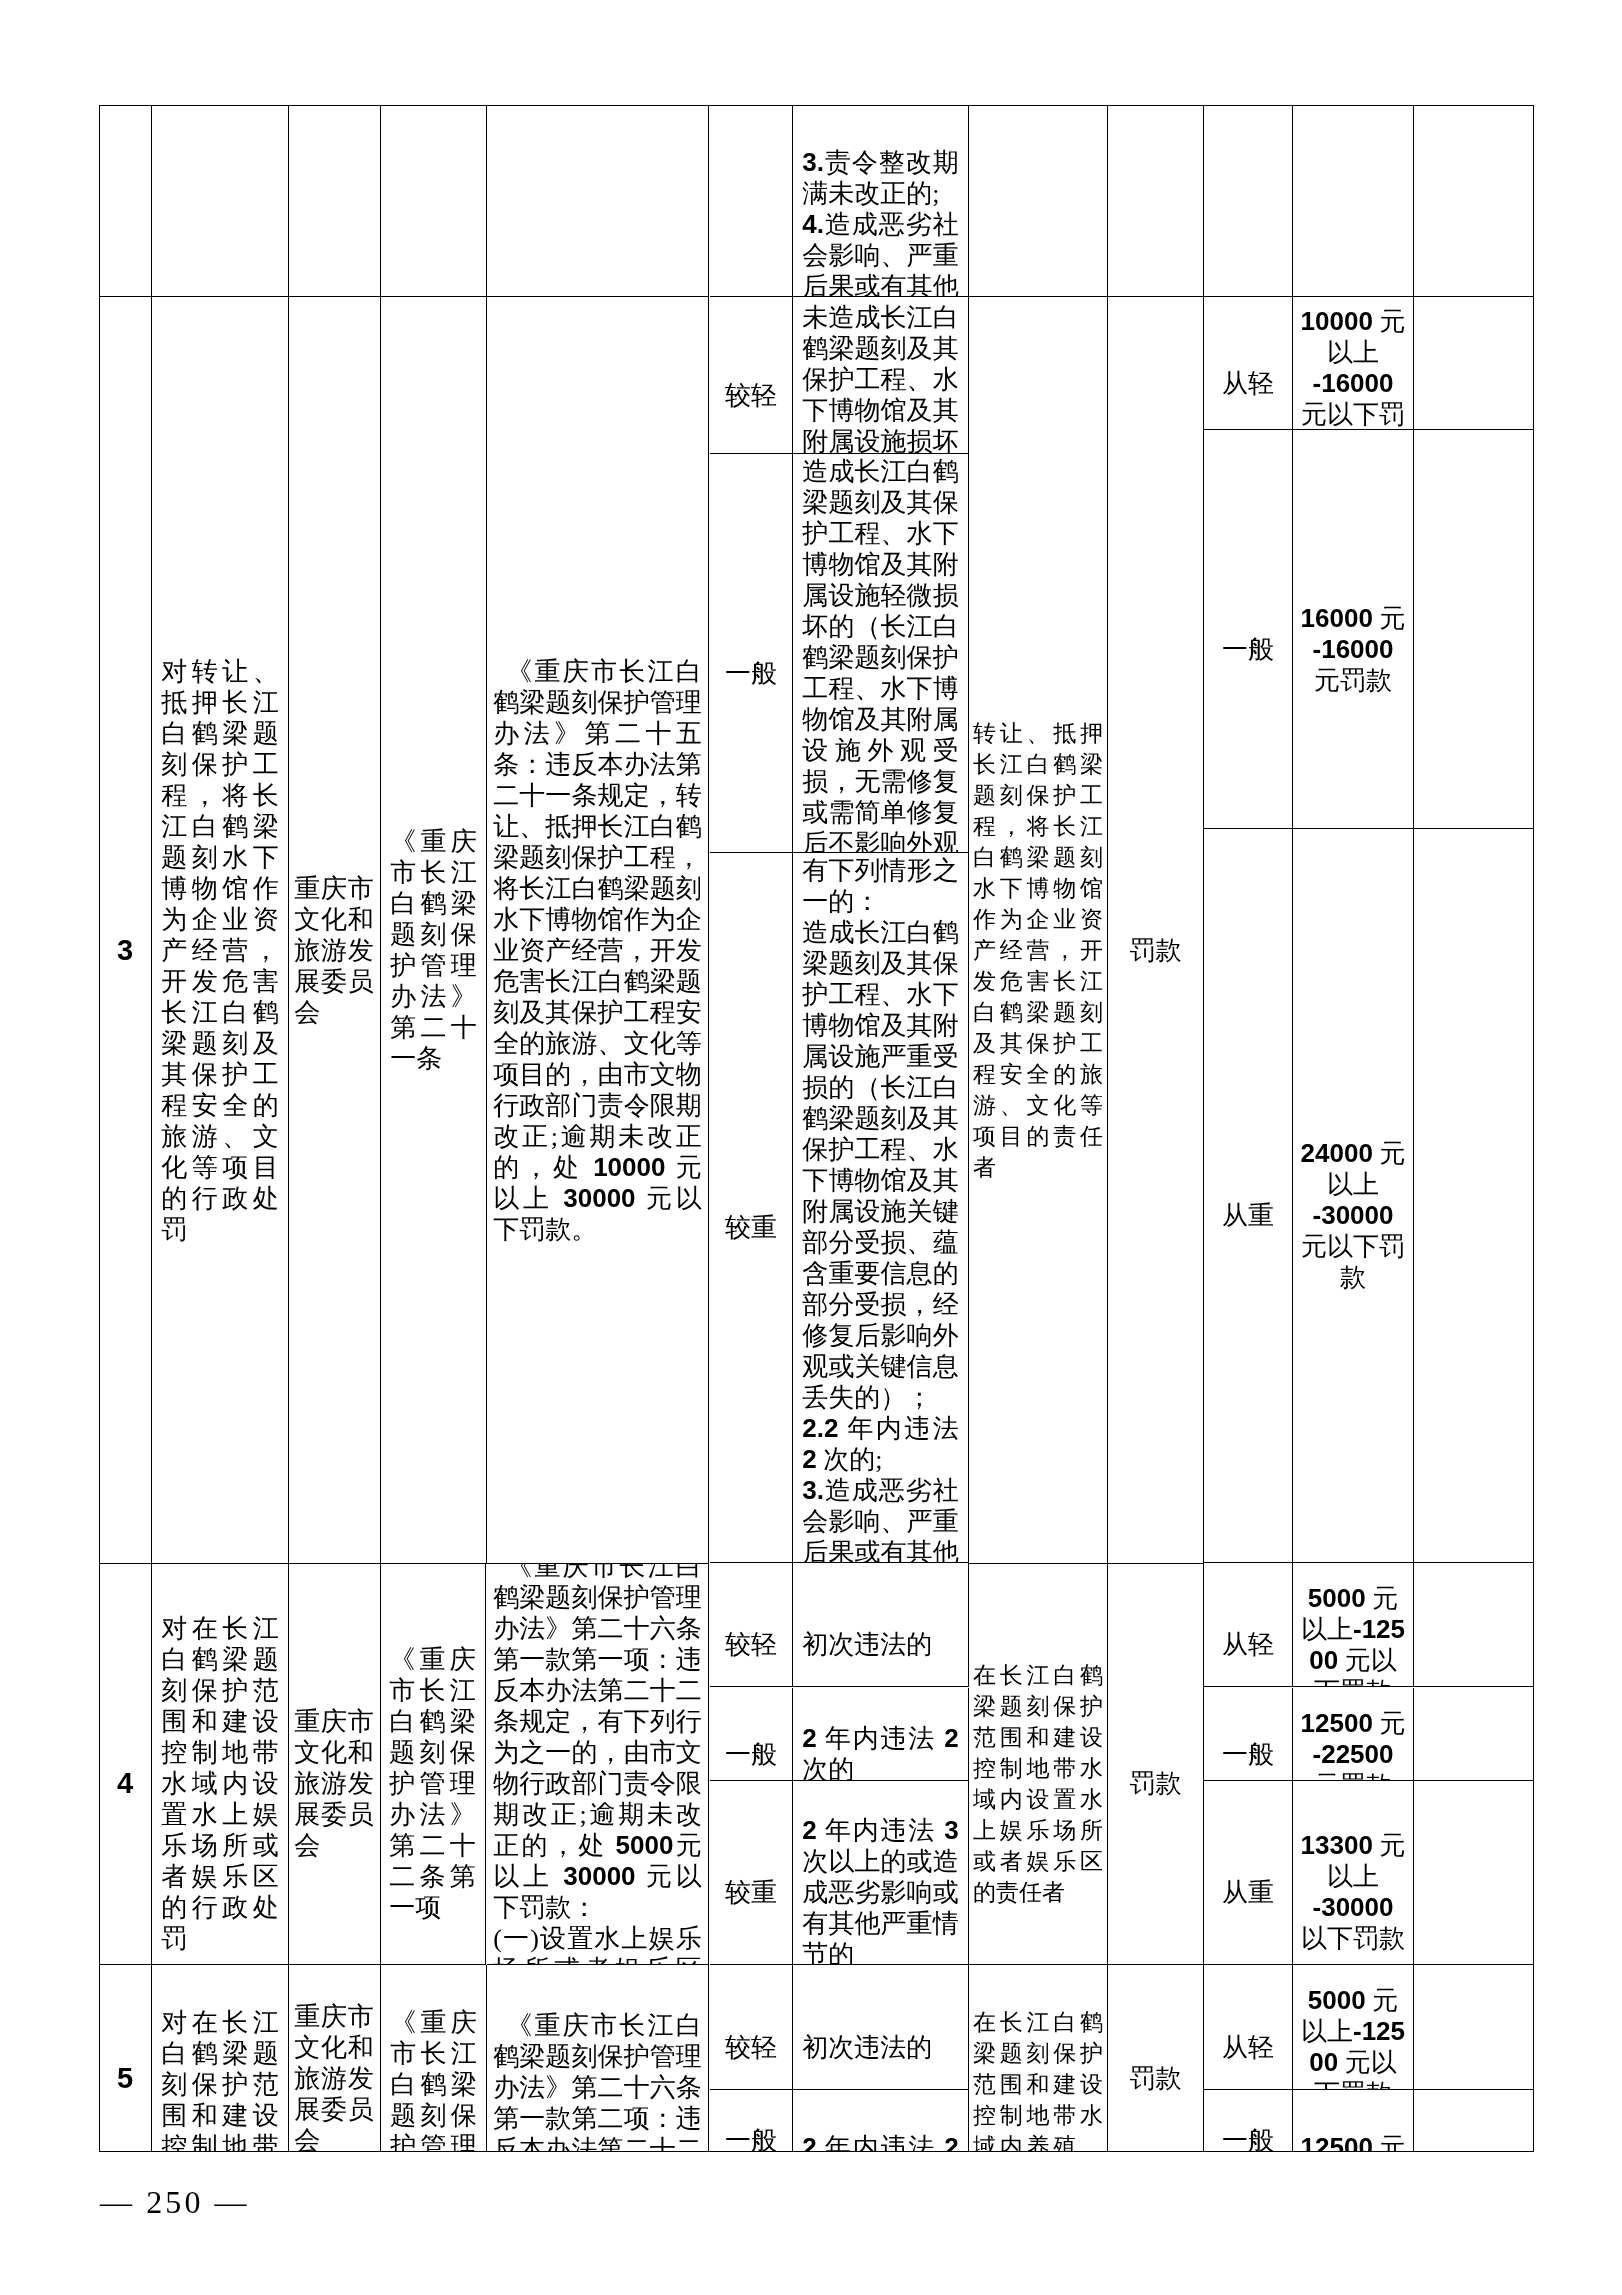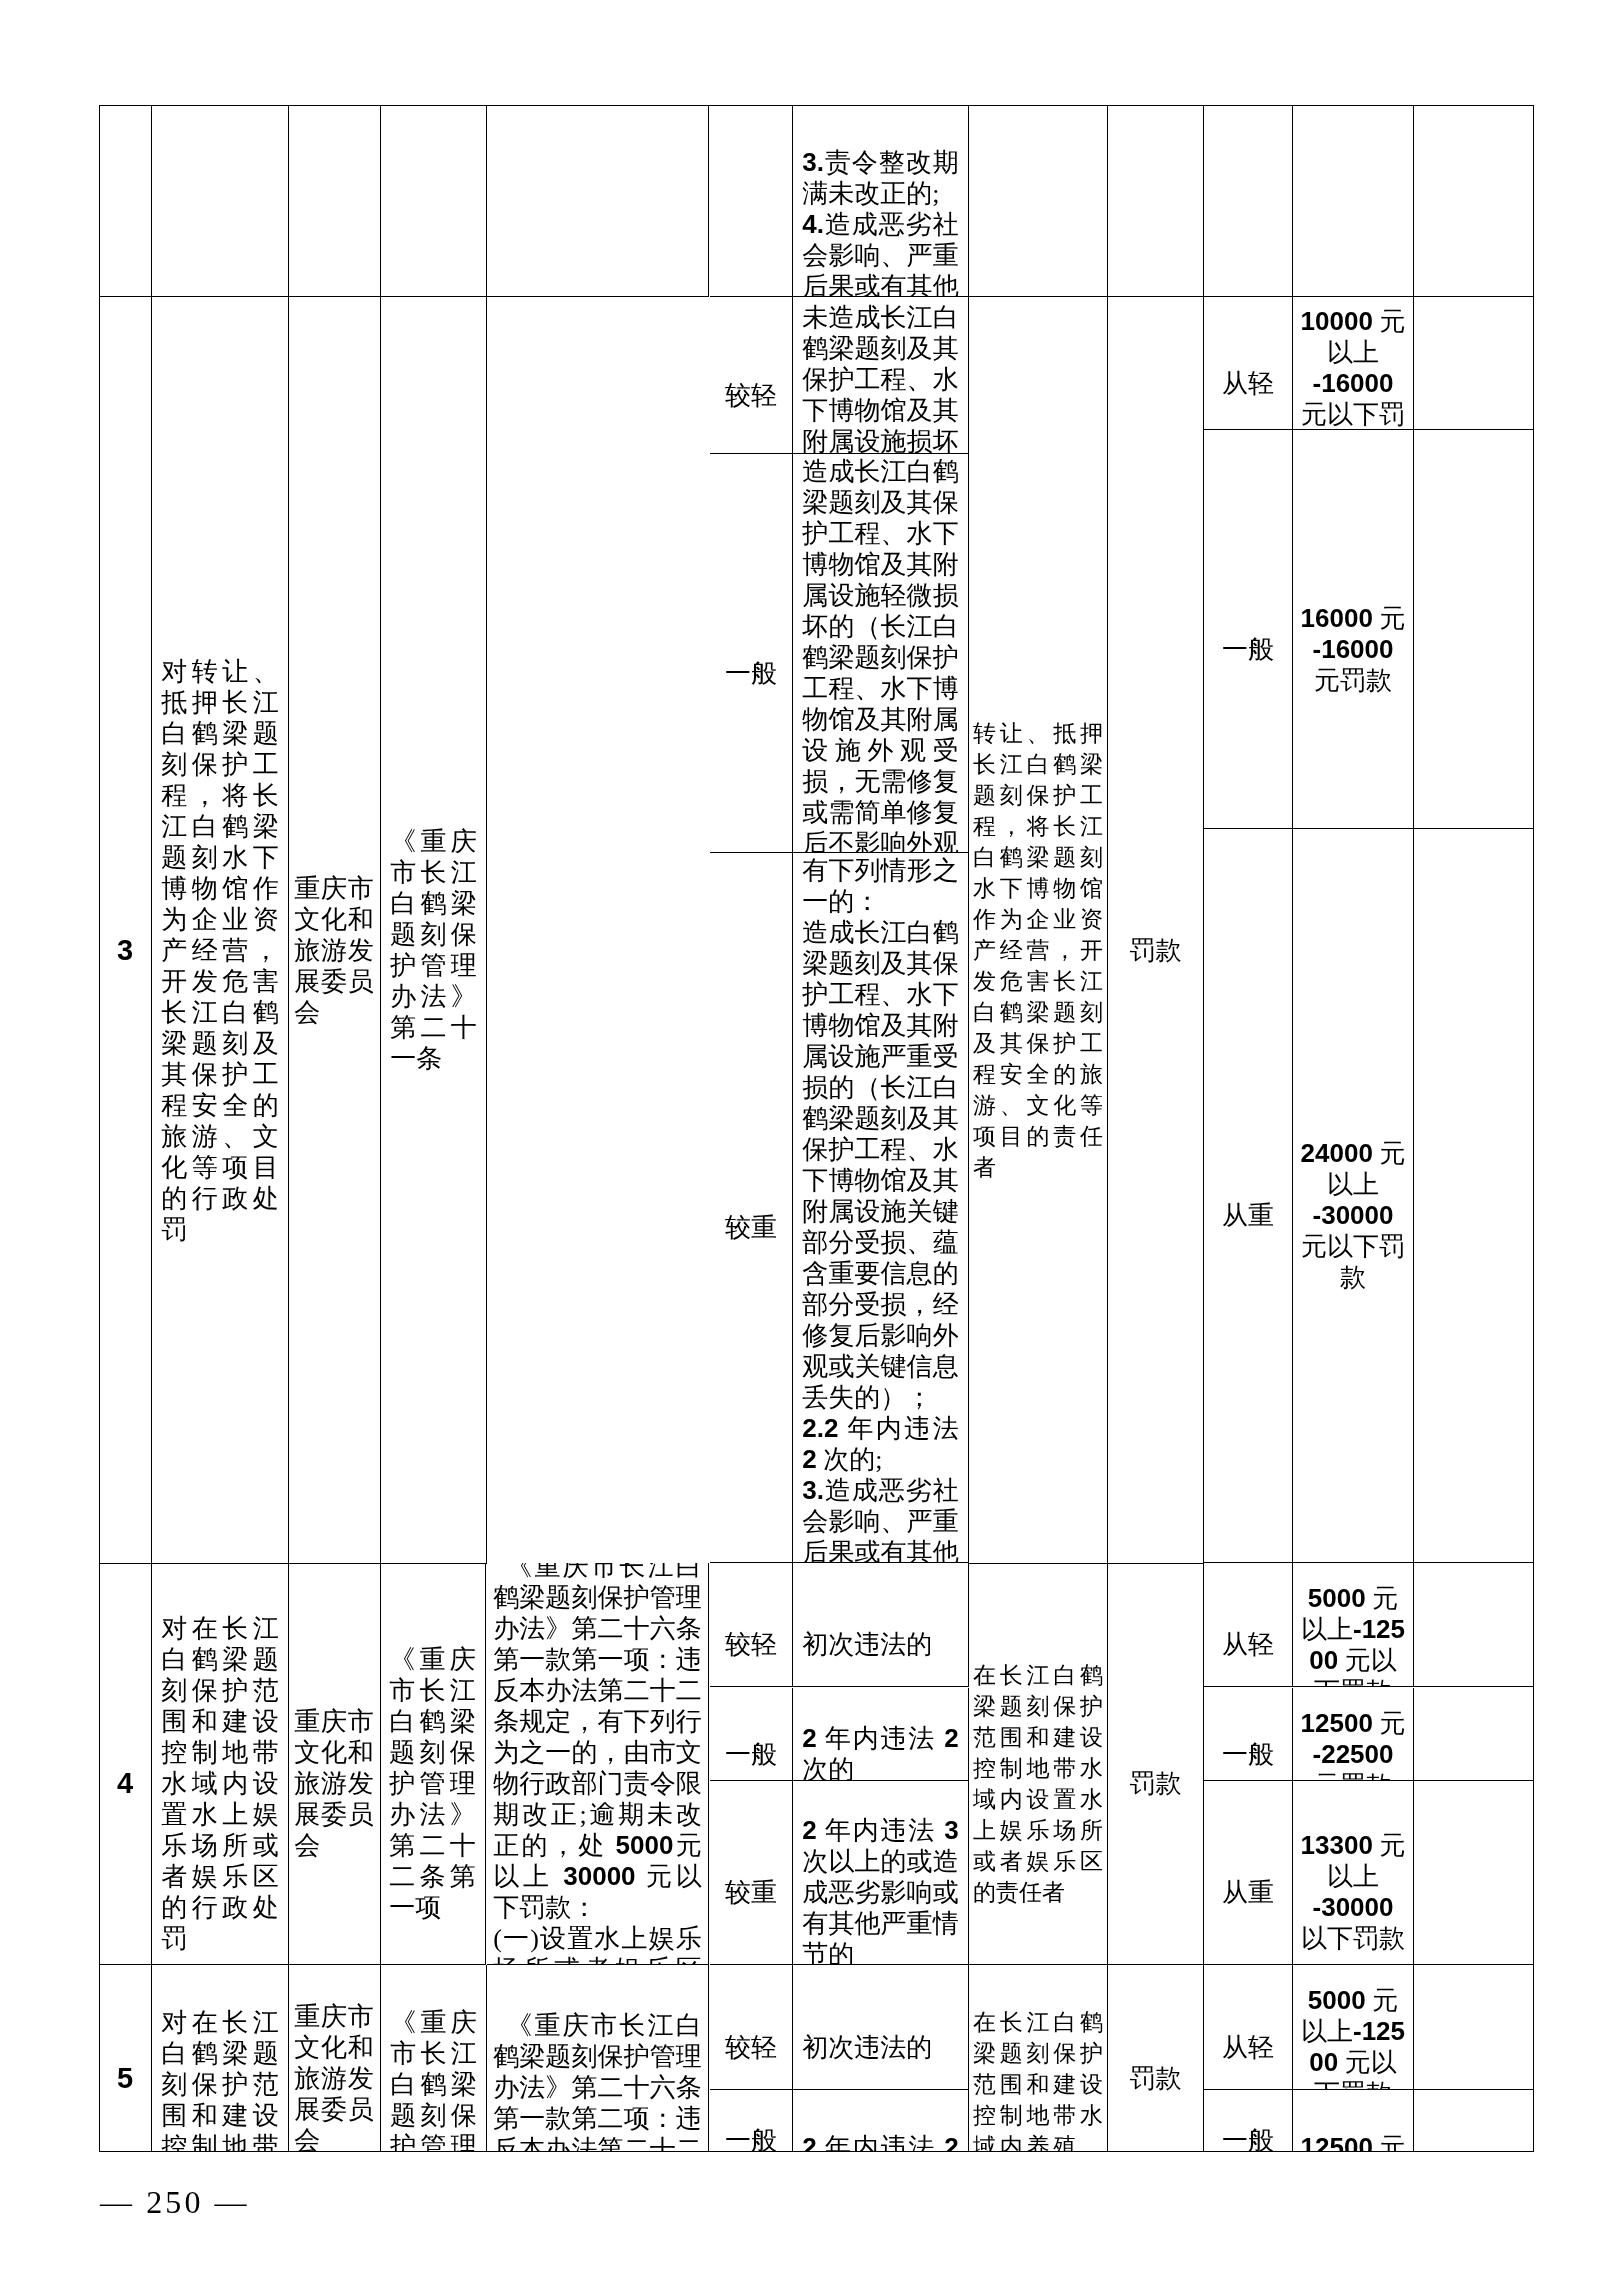--- a/index.html
+++ b/index.html
@@ -52,20 +52,23 @@
   </div>
   <div class="cell" style="left:152px;top:297px;width:137px;height:1267px">
     <div class="t">对转让、抵押长江白鹤梁题刻保护工程，将长江白鹤梁题刻水下博物馆作为企业资产经营，开发危害长江白鹤梁题刻及其保护工程安全的旅游、文化等项目的行政处罚</div>
   </div>
   <div class="cell agency" style="left:288px;top:297px;width:93px;height:1267px">
     <div class="t">重庆市文化和旅游发展委员会</div>
   </div>
   <div class="cell" style="left:381px;top:297px;width:106px;height:1267px">
     <div class="t">《重庆市长江白鹤梁题刻保护管理办法》第二十一条</div>
   </div>
+  <div class="cell legal indent" style="left:487px;top:297px;width:222px;height:1267px">
+    <div class="t">《重庆市长江白鹤梁题刻保护管理办法》第二十五条：违反本办法第二十一条规定，转让、抵押长江白鹤梁题刻保护工程，将长江白鹤梁题刻水下博物馆作为企业资产经营，开发危害长江白鹤梁题刻及其保护工程安全的旅游、文化等项目的，由市文物行政部门责令限期改正;逾期未改正的，处 <span class="num">10000</span> 元以上 <span class="num">30000</span> 元以下罚款。</div>
+  </div>
 
   <div class="cell lbl" style="left:710px;top:297px;width:83px;height:157px">
     <div class="t">较轻</div>
   </div>
   <div class="cell lbl" style="left:710px;top:454px;width:83px;height:399px">
     <div class="t">一般</div>
   </div>
   <div class="cell lbl" style="left:710px;top:852px;width:83px;height:711px">
     <div class="t">较重</div>
   </div>

